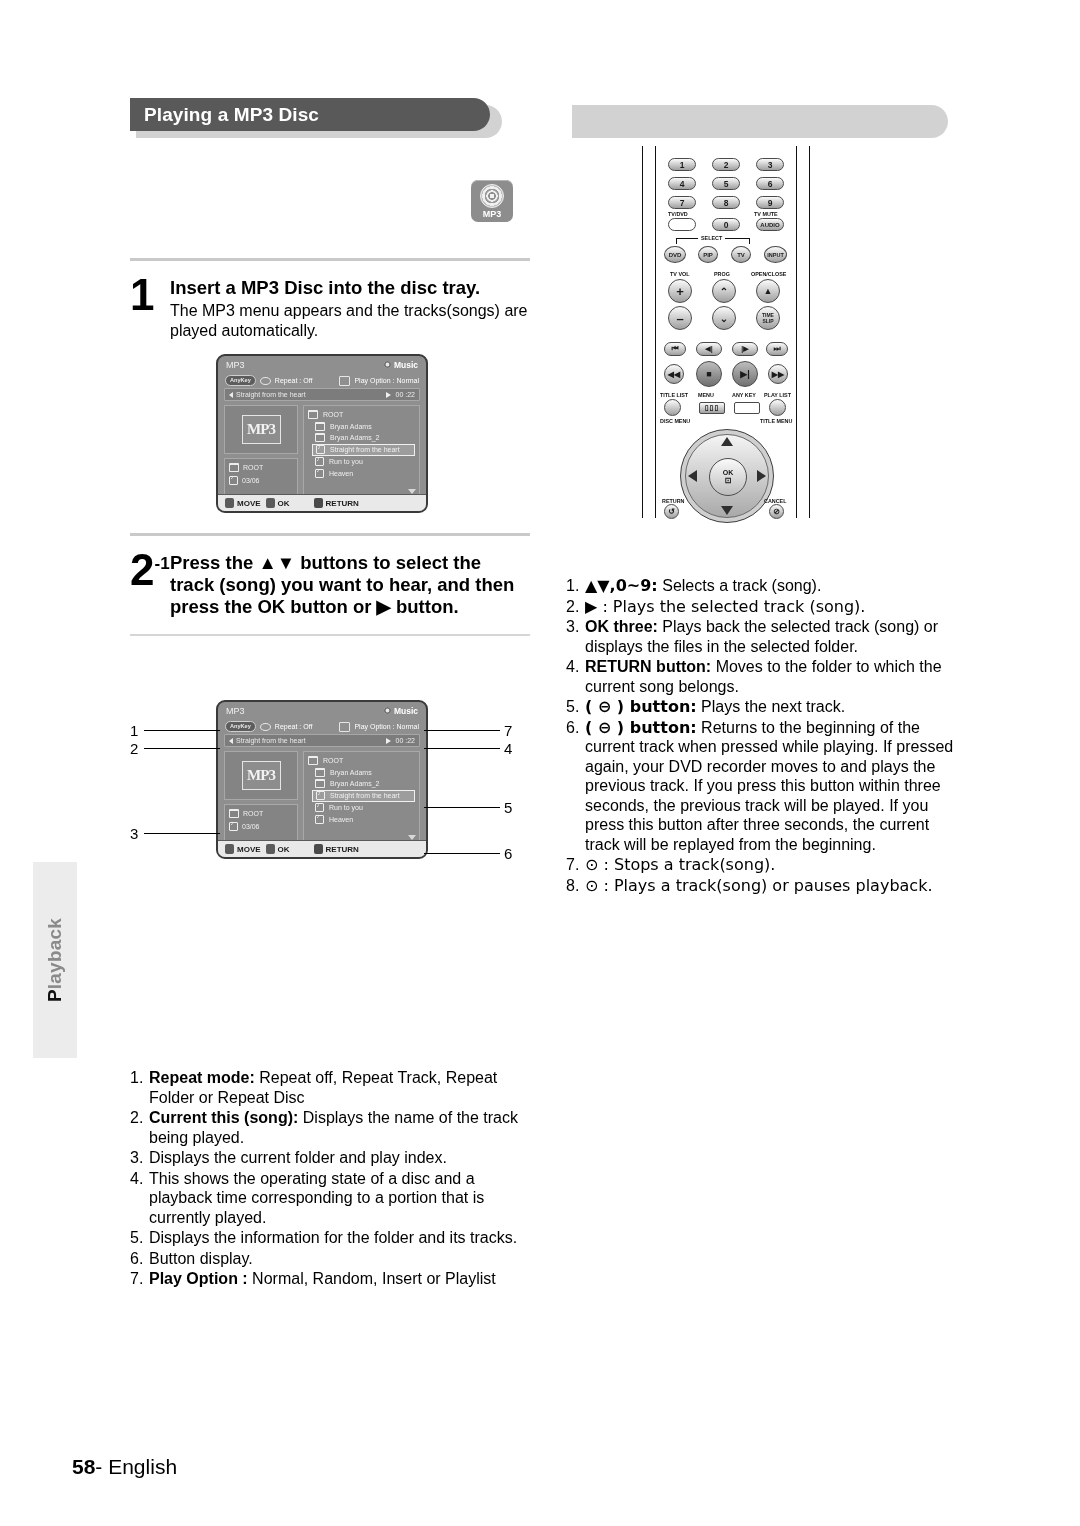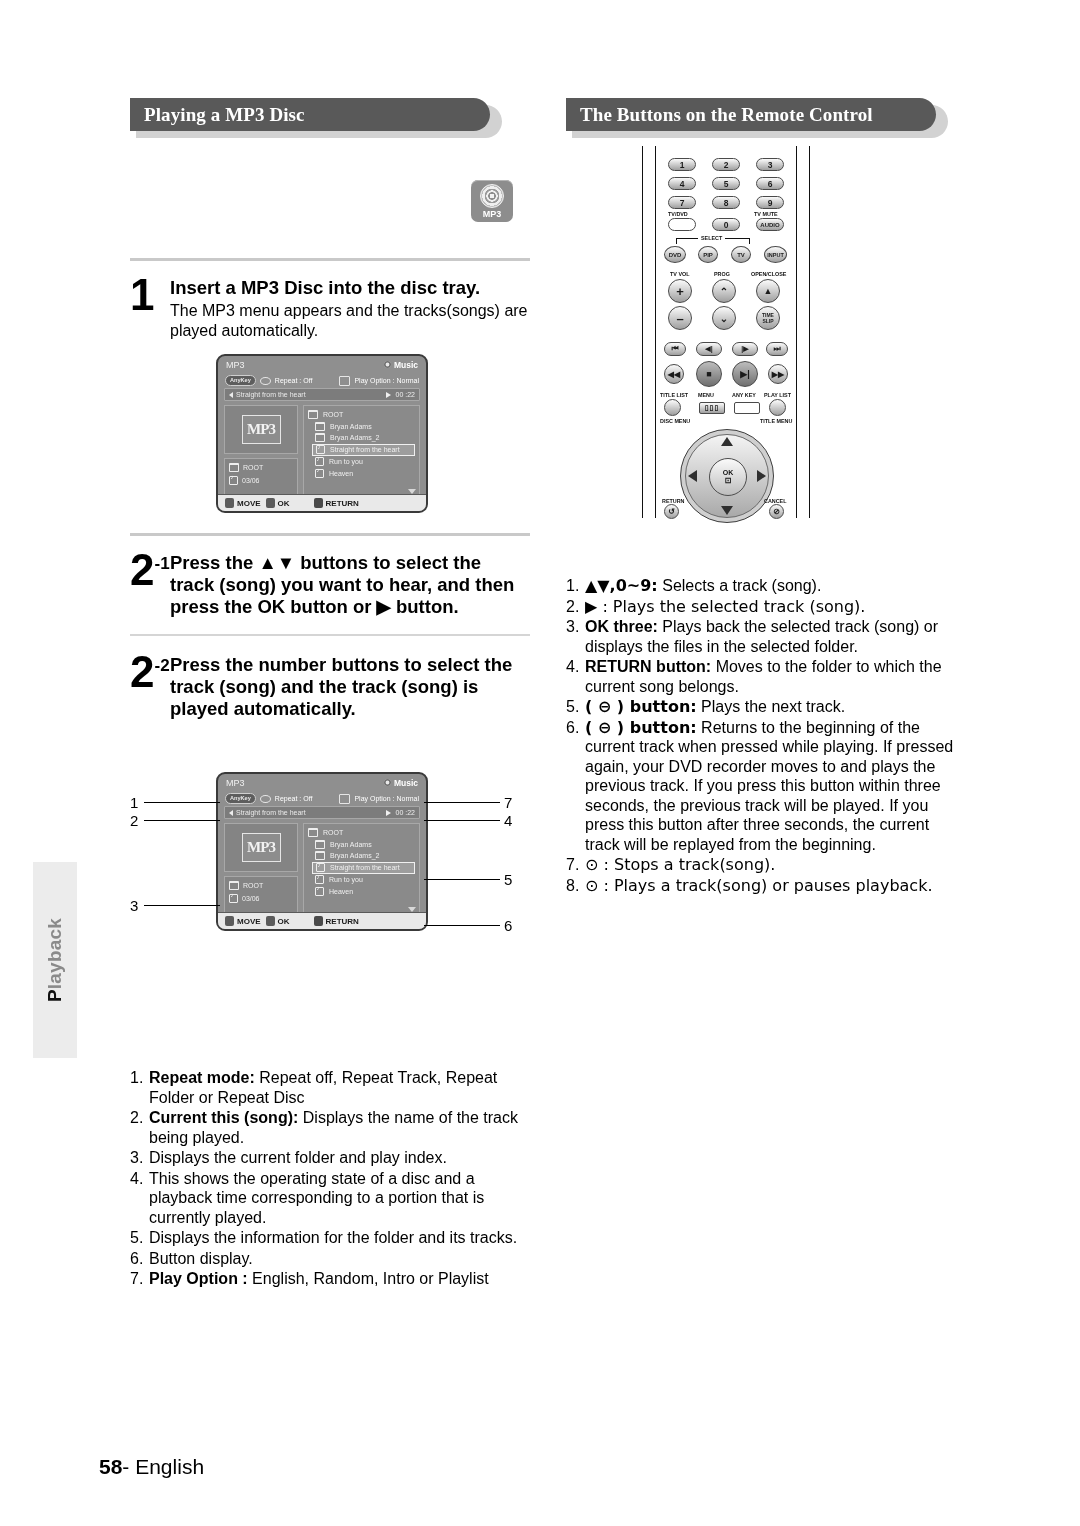--- a/index.html
+++ b/index.html
@@ -21,21 +21,21 @@
     white-space:nowrap;font-size:19px;color:#8a8a8a;font-weight:bold;
     letter-spacing:.2px;
   }
   .side-tab span b{color:#111;font-weight:bold;}
 
   
   .col-left{position:absolute;left:130px;top:98px;width:400px;}
   .col-right{position:absolute;left:566px;top:98px;width:400px;}
 
   
-  .banner{position:relative;height:36px;margin-bottom:4px;font-family:Liberation Serif, serif;}
+  .banner{position:relative;height:36px;margin-bottom:4px;}
   .banner .shadow{
     position:absolute;left:6px;top:7px;width:366px;height:33px;
     background:#d2d2d2;border-radius:0 17px 17px 0;
   }
   .banner .bar{
     position:absolute;left:0;top:0;width:360px;height:33px;
     background:#595959;border-radius:0 17px 17px 0;
     display:flex;align-items:center;
   }
   .banner .bar span{
@@ -210,21 +210,21 @@
   .nlist{margin-top:6px;}
   .nitem{display:flex;font-size:16px;line-height:19.5px;margin-bottom:1px;}
   .nitem .idx{width:19px;flex:0 0 19px;}
   .nitem .txt{flex:1;}
   .nitem b{font-weight:bold;}
 
   .list-bottom{position:absolute;left:130px;top:1062px;width:400px;}
   .list-right{position:absolute;left:566px;top:570px;width:402px;}
 
   
-  .footer{position:absolute;left:99px;top:1455px;font-size:21px;}
+  .footer{position:absolute;left:72px;top:1455px;font-size:21px;}
   .footer b{font-weight:bold;}
   .footer span{font-weight:normal;}
 
   .sym{font-family:"DejaVu Sans",sans-serif;}
 </style>
 </head>
 <body>
 
 <div class="page">
 
@@ -341,26 +341,20 @@
 
     <div class="step">
       <div class="num"><span>2</span><sup>-1</sup></div>
       <div class="body">
           <div class="title">Press the ▲▼ buttons to select the track (song) you want to hear, and then press the OK button or ▶ button.</div>
         </div>
     </div>
 
     <div class="hr thin" style="margin:16px 0;"></div>
 
-    <div class="step">
-      <div class="num"><span>2</span><sup>-2</sup></div>
-      <div class="body">
-          <div class="title">Press the number buttons to select the track (song) and the track (song) is played automatically.</div>
-        </div>
-    </div>
 
     <div style="height:26px;"></div>
 
 
     <div class="osd2-wrap">
       <div class="osd">
         <div class="top">
           <div class="t1">MP3</div>
           <div class="t2">
             <i class="dot-ic"></i>
@@ -485,30 +479,27 @@
     <div class="nitem">
         <span class="idx">5.</span>
         <span class="txt">Displays the information for the folder and its tracks.</span>
       </div>
     <div class="nitem">
         <span class="idx">6.</span>
         <span class="txt">Button display.</span>
       </div>
     <div class="nitem">
         <span class="idx">7.</span>
-        <span class="txt"><b>Play Option :</b><span> English, Random, Intro or Playlist</span></span>
+        <span class="txt"><b>Play Option :</b><span> Normal, Random, Insert or Playlist</span></span>
       </div>
   </div>
 
   <div class="col-right">
     <div class="banner wide">
       <div class="shadow"></div>
-      <div class="bar">
-        <span>The Buttons on the Remote Control</span>
-      </div>
     </div>
 
     <div class="remote-box">
       <div class="remote-frame"></div>
       <div class="remote-body">
 
         <div class="rk num" style="left:12px;top:12px;">1</div>
         <div class="rk num" style="left:56px;top:12px;">2</div>
         <div class="rk num" style="left:100px;top:12px;">3</div>
         <div class="rk num" style="left:12px;top:31px;">4</div>

